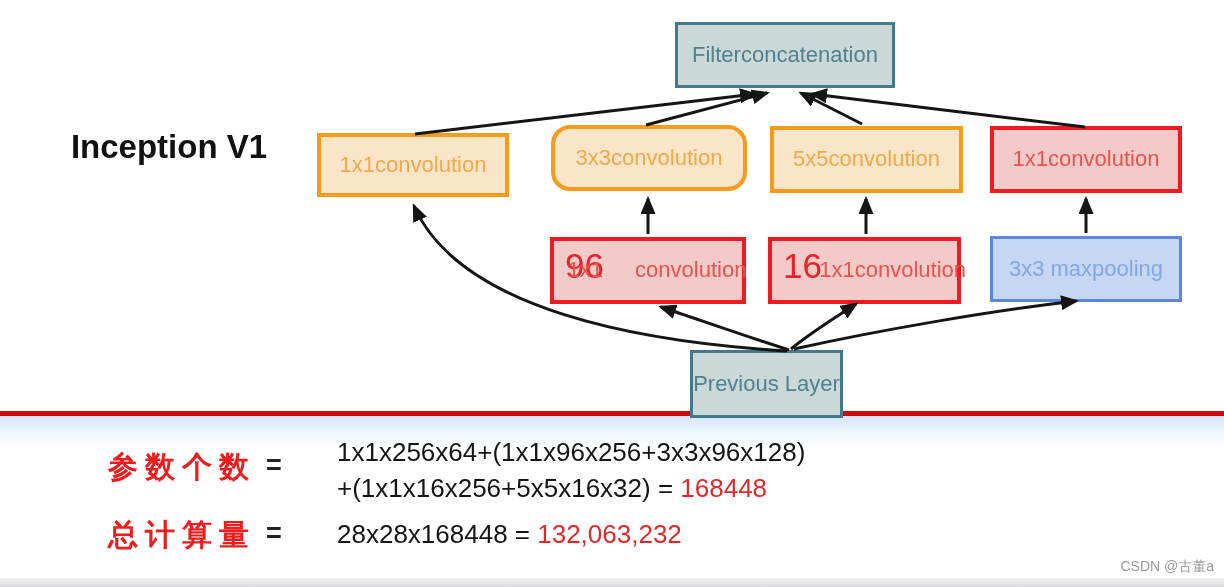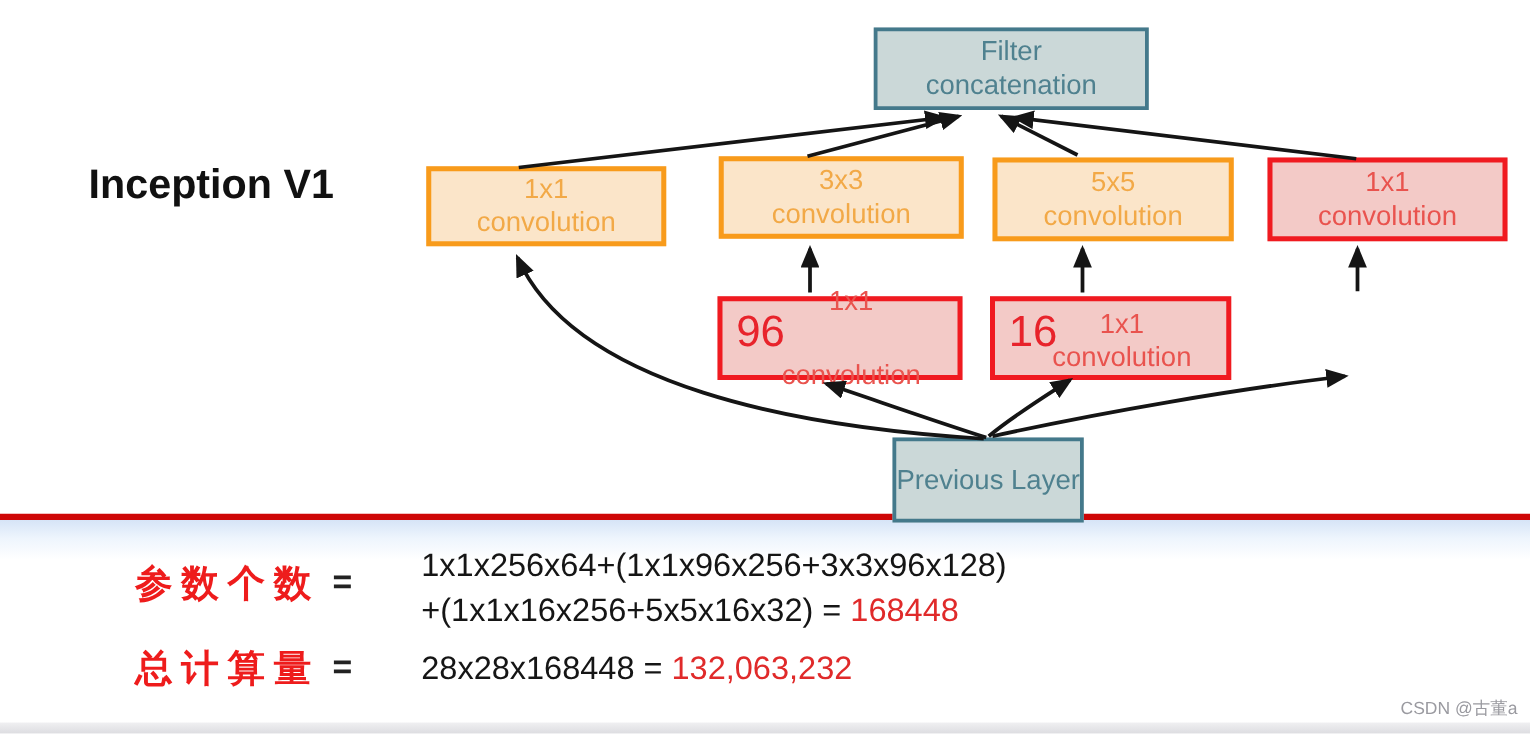--- a/index.html
+++ b/index.html
@@ -4,22 +4,22 @@
 <style>
   html,body{margin:0;padding:0;background:#ffffff;}
   .stage{
     position:relative;width:1224px;height:587px;background:#ffffff;overflow:hidden;
     font-family:"Liberation Sans", sans-serif;
   }
   .arrows{position:absolute;left:0;top:0;z-index:4;pointer-events:none;}
   
   .box{
     position:absolute;box-sizing:border-box;z-index:2;
-    display:flex;flex-direction:column;align-items:center;justify-content:center;
-    text-align:center;line-height:1.22;margin-left:24px;
+    display:flex;flex-direction:row;align-items:center;justify-content:center;
+    text-align:center;line-height:1.22;
   }
   .box .bl1,.box .bl2{display:block;font-size:22px;}
   .teal{border:3px solid #44798B;background:#CBD8D8;color:#4F818F;}
   .orange{border:4px solid #F89B1B;background:#FBE5C9;color:#F2A947;}
   .red{border:4px solid #F01A20;background:#F3CAC7;color:#E9534E;}
   .blue{border:3px solid #5C87DE;background:#C5D7F3;color:#82A6E8;}
   .box .num{
     position:absolute;left:11px;top:7px;font-size:35px;font-weight:500;
     color:#E8232B;line-height:1;
   }
@@ -82,21 +82,21 @@
 
   <div class="box teal" style="left:675px;top:22px;width:220px;height:66px;">
     <span class="bl1">Filter</span>
     <span class="bl2">concatenation</span>
   </div>
 
   <div class="box orange" style="left:317px;top:133px;width:192px;height:64px;">
     <span class="bl1">1x1</span>
     <span class="bl2">convolution</span>
   </div>
-  <div class="box orange" style="left:551px;top:125px;width:196px;height:66px;">
+  <div class="box orange" style="left:551px;top:125px;width:196px;height:66px;border-radius:19px;">
     <span class="bl1">3x3</span>
     <span class="bl2">convolution</span>
   </div>
   <div class="box orange" style="left:770px;top:126px;width:193px;height:67px;">
     <span class="bl1">5x5</span>
     <span class="bl2">convolution</span>
   </div>
   <div class="box red" style="left:990px;top:126px;width:192px;height:67px;">
     <span class="bl1">1x1</span>
     <span class="bl2">convolution</span>
@@ -104,20 +104,24 @@
 
   <div class="box red reducer" style="left:550px;top:237px;width:196px;height:67px;gap:32px;">
     <span class="num">96</span>
     <span class="bl1">1x1</span>
     <span class="bl2">convolution</span>
   </div>
   <div class="box red reducer" style="left:768px;top:237px;width:193px;height:67px;justify-content:flex-end;">
     <span class="num">16</span>
     <span class="bl1">1x1</span>
     <span class="bl2">convolution</span>
+  </div>
+  <div class="box blue" style="left:990px;top:236px;width:192px;height:66px;">
+    <span class="bl1">3x3 max</span>
+    <span class="bl2">pooling</span>
   </div>
 
   <div class="box teal prev-layer" style="left:690px;top:350px;width:153px;height:68px;">
     <span class="bl1">Previous Layer</span>
   </div>
 
   <div class="divider"></div>
 
   <div class="calc-panel">
     <div class="calc-label" style="top:31px;">参数个数</div>

